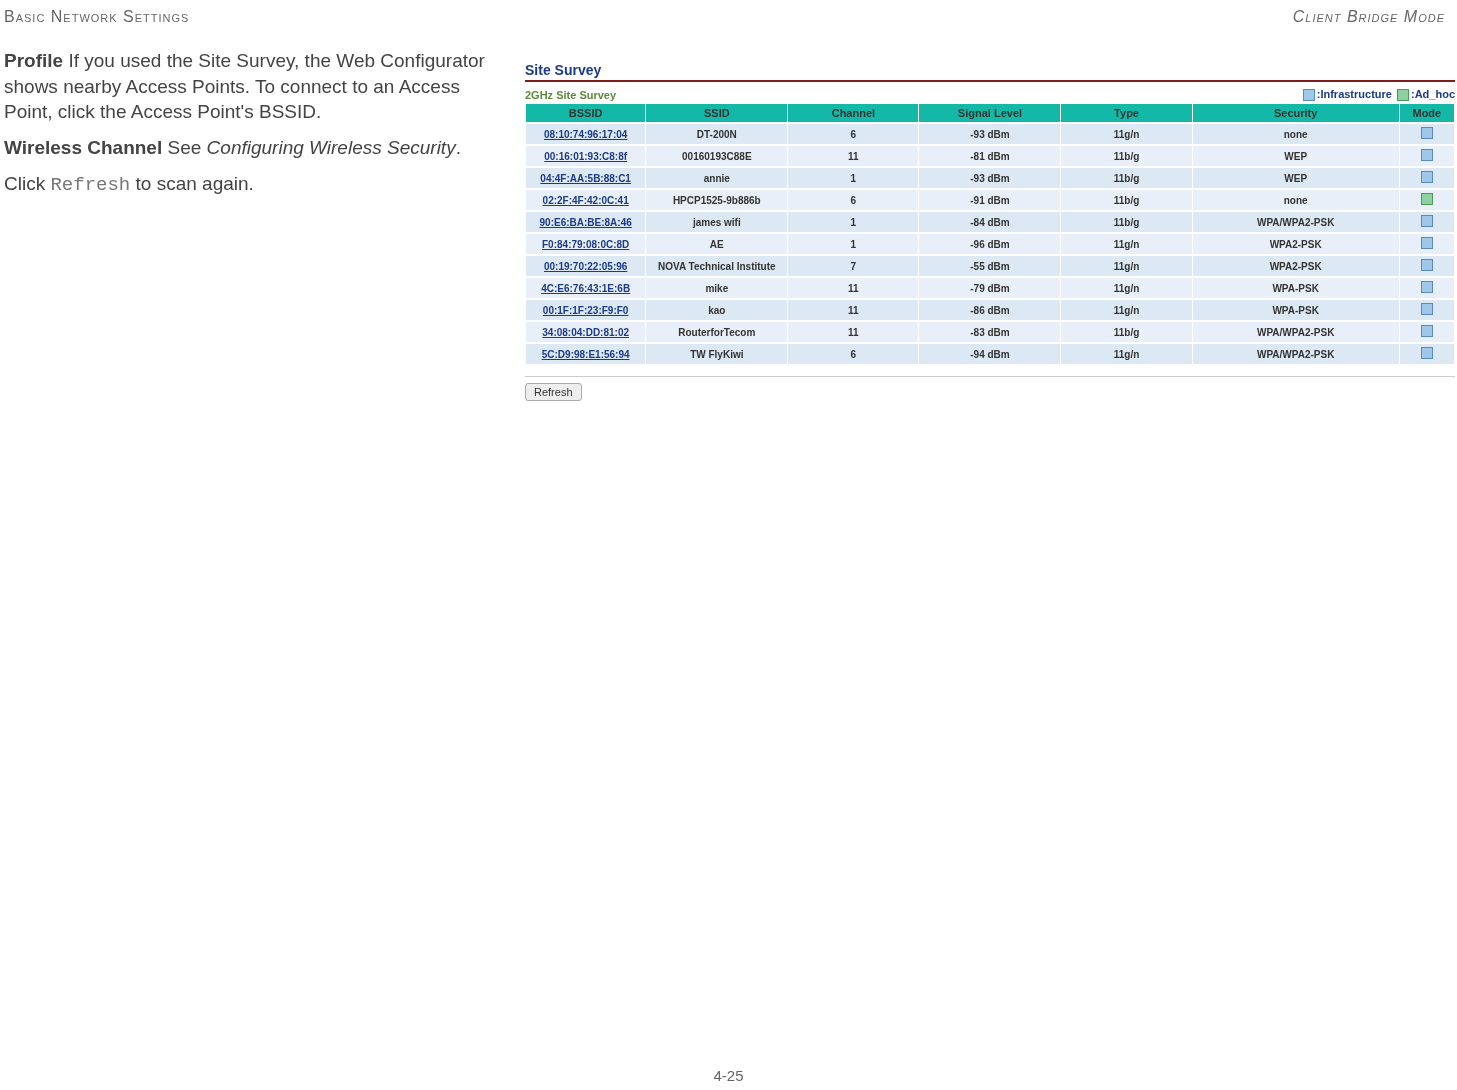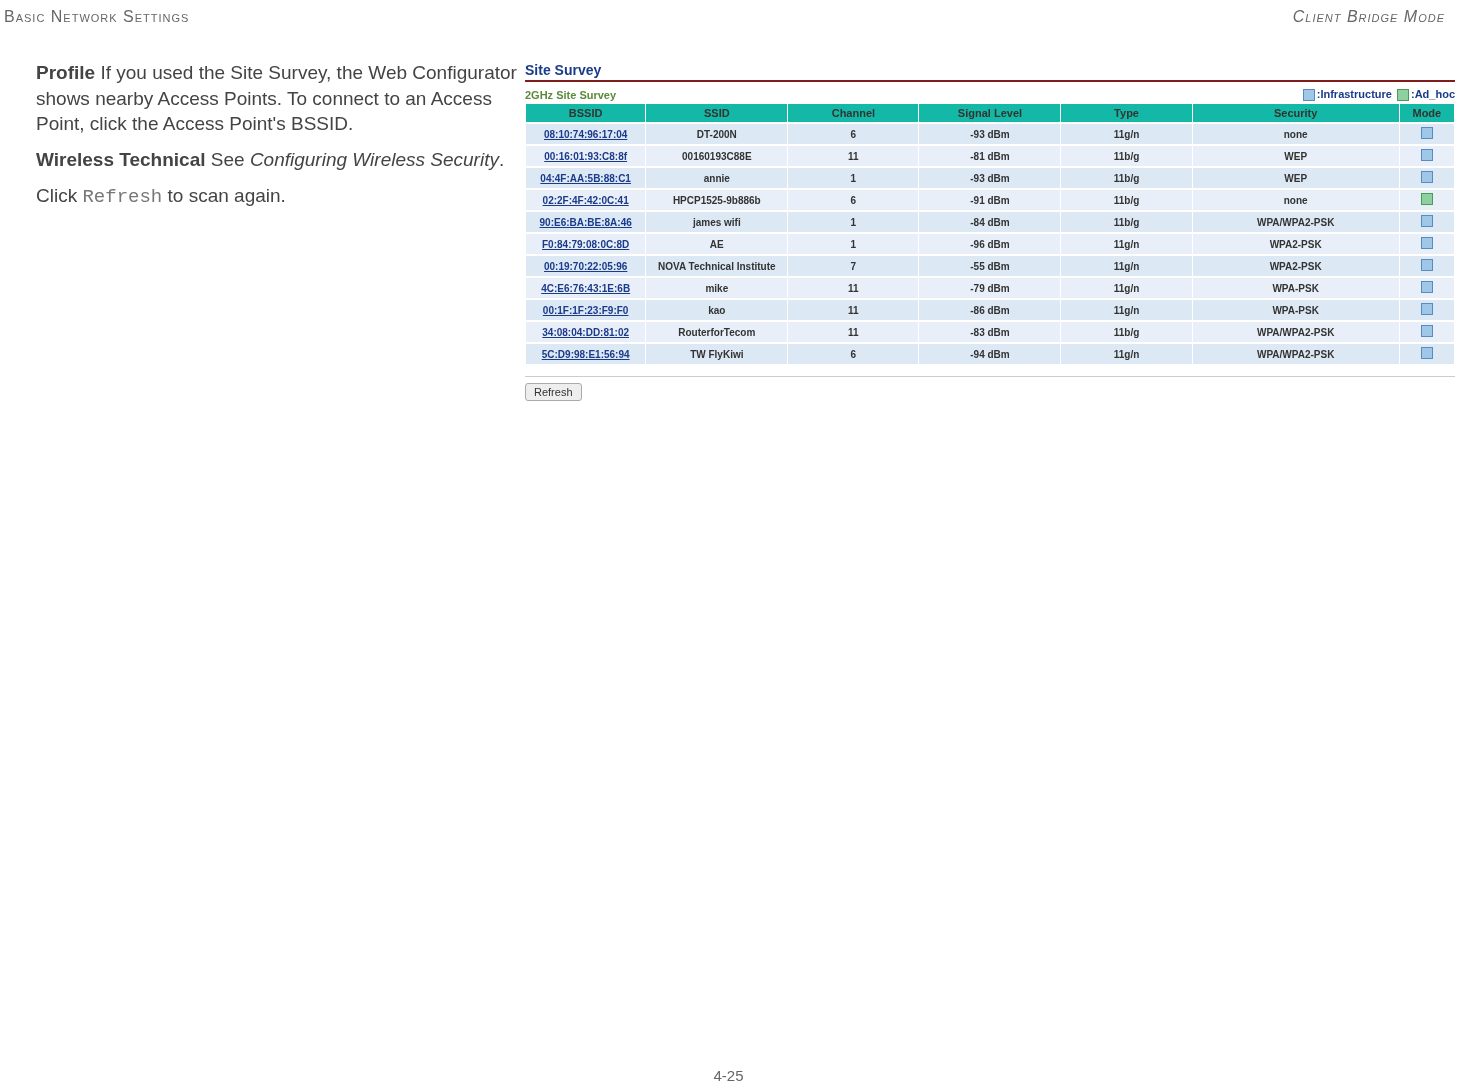--- a/index.html
+++ b/index.html
@@ -25,27 +25,26 @@
       top: 8px;
       right: 12px;
       font-size: 16px;
       font-variant: small-caps;
       letter-spacing: 1px;
       color: #666;
       font-style: italic;
     }
     .left-column {
       position: absolute;
-      top: 60px;
+      top: 48px;
       left: 4px;
       width: 490px;
       font-size: 19px;
       line-height: 1.35;
       color: #444;
-      margin-left: 32px;
     }
     .para { margin-bottom: 10px; }
     .bold { font-weight: bold; }
     .italic { font-style: italic; }
     .mono { font-family: "Courier New", monospace; color: #777; }
     
     .right-panel {
       position: absolute;
       top: 62px;
       left: 525px;
@@ -167,21 +166,21 @@
 <body>
 
 <div class="header-left">Basic Network Settings</div>
 <div class="header-right">Client Bridge Mode</div>
 
 <div class="left-column">
   <p class="para">
     <span class="bold">Profile</span><span>  If you used the Site Survey, the Web Configurator shows nearby Access Points. To connect to an Access Point, click the Access Point's BSSID.</span>
   </p>
   <p class="para">
-    <span class="bold">Wireless Technical</span><span>  See </span><span class="italic">Configuring Wireless Security</span><span>.</span>
+    <span class="bold">Wireless Channel</span><span>  See </span><span class="italic">Configuring Wireless Security</span><span>.</span>
   </p>
   <p class="para">
     <span>Click </span><span class="mono">Refresh</span><span> to scan again.</span>
   </p>
 </div>
 
 <div class="right-panel">
   <div class="panel-title">Site Survey</div>
   <div class="survey-bar">
     <span>2GHz Site Survey</span>

